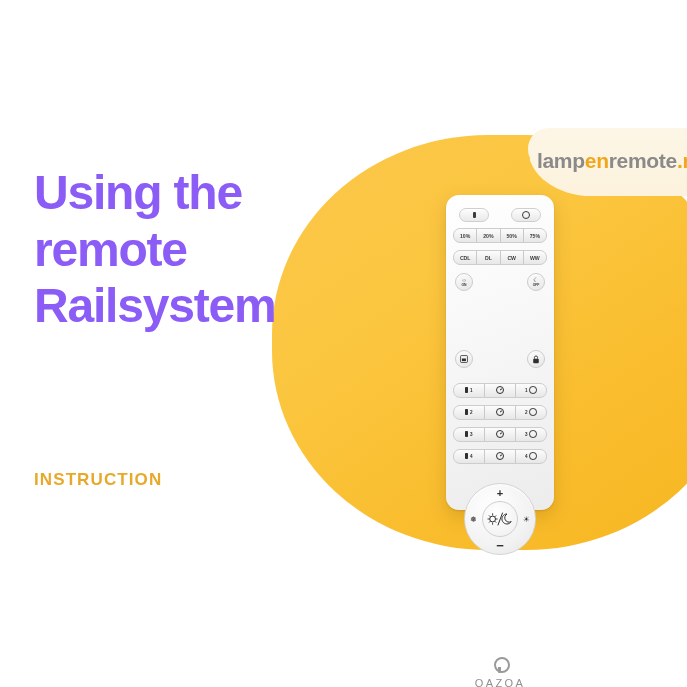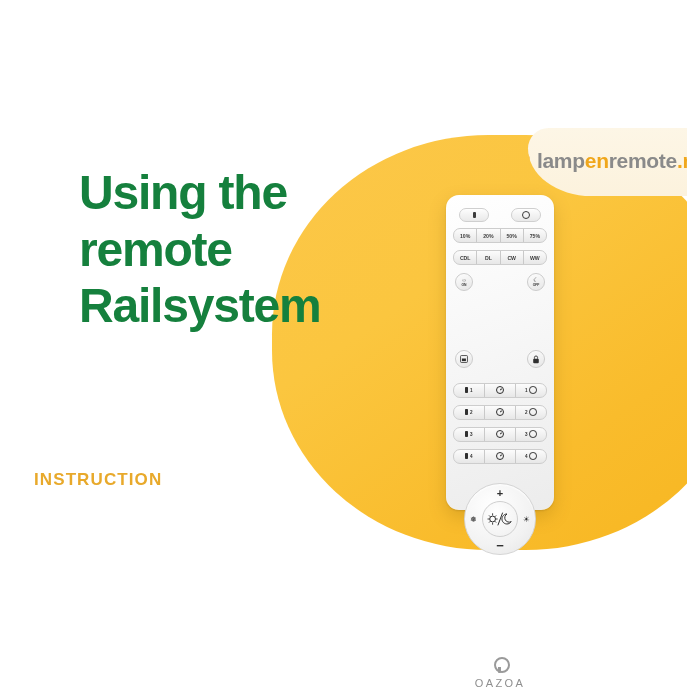--- a/index.html
+++ b/index.html
@@ -25,22 +25,22 @@
   .ll-mark::before{content:"";position:absolute;left:50%;top:3.5px;transform:translateX(-50%);
            width:2.4px;height:7px;background:#f0a71c;border-radius:2px;}
   .ll-mark::after{content:"";position:absolute;left:50%;top:6.5px;transform:translateX(-50%);
            width:12px;height:12px;border:2.2px solid #f0a71c;border-radius:50%;
            clip-path:polygon(0 38%,100% 38%,100% 100%,0 100%);}
   .ll-text{font-size:21px;font-weight:600;letter-spacing:-.3px;color:#8a8a8a;white-space:nowrap;}
   .ll-text .hl{color:#f0a71c;}
 
   
   .headline{position:absolute;left:34px;top:165px;width:330px;
-            font-size:48px;line-height:1.18;font-weight:bold;color:#15803d;
-            letter-spacing:-1.2px;margin-left:45px;}
+            font-size:48px;line-height:1.18;font-weight:bold;color:#8b5cf6;
+            letter-spacing:-1.2px;}
   .headline span{display:block;}
   .kicker{position:absolute;left:34px;top:470px;font-size:17px;font-weight:bold;
           letter-spacing:1.1px;color:#e8a92b;text-align:right;}
 
   
   .remote{position:absolute;left:446px;top:195px;width:108px;height:315px;
           background:linear-gradient(160deg,#ffffff 0%,#f7f7f7 45%,#ececec 100%);
           border-radius:13px;
           box-shadow:0 7px 18px rgba(120,80,0,.22),0 1px 2px rgba(0,0,0,.12);
           padding:0;}

